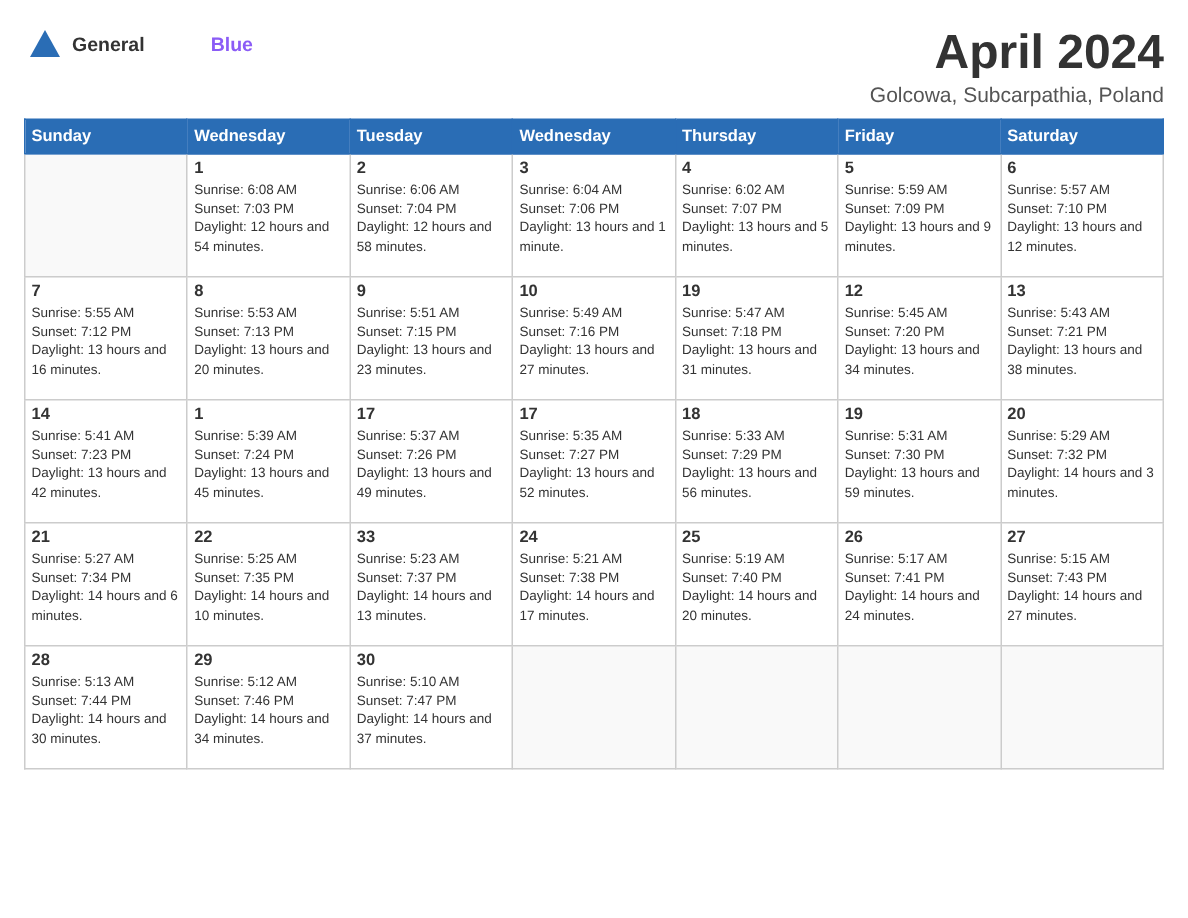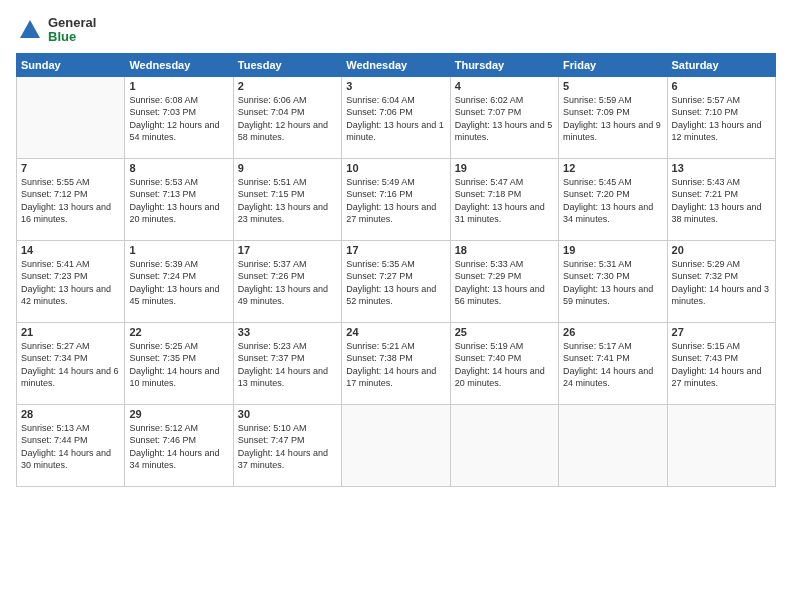--- a/index.html
+++ b/index.html
@@ -16,27 +16,28 @@
       align-items: flex-start;
       margin-bottom: 8px;
     }
     .logo {
       display: flex;
       align-items: center;
       gap: 4px;
     }
     .logo-text {
       display: flex;
-      flex-direction: column;
+      flex-direction: row;
       font-size: 13px;
       font-weight: bold;
       line-height: 1.1;
+      gap: 44px;
     }
     .logo-text span:first-child { color: #333; }
-    .logo-text span:last-child { color: #15803d; }
+    .logo-text span:last-child { color: #8b5cf6; }
     .logo-icon {
       width: 28px;
       height: 28px;
     }
     .title-block {
       text-align: right;
     }
     .month-title {
       font-size: 32px;
       font-weight: bold;
@@ -91,20 +92,24 @@
 <div class="header-section">
   <div class="logo">
     <svg class="logo-icon" viewBox="0 0 28 28">
       <polygon points="14,4 24,22 4,22" fill="#2a6db5"></polygon>
     </svg>
     <div class="logo-text">
       <span>General</span>
       <span>Blue</span>
     </div>
   </div>
+  <div class="title-block">
+    <div class="month-title">April 2024</div>
+    <div class="location-title">Golcowa, Subcarpathia, Poland</div>
+  </div>
 </div>
 
 <table class="calendar-table">
   <thead>
     <tr>
     <th>Sunday</th>
         <th>Wednesday</th>
         <th>Tuesday</th>
         <th>Wednesday</th>
         <th>Thursday</th>

